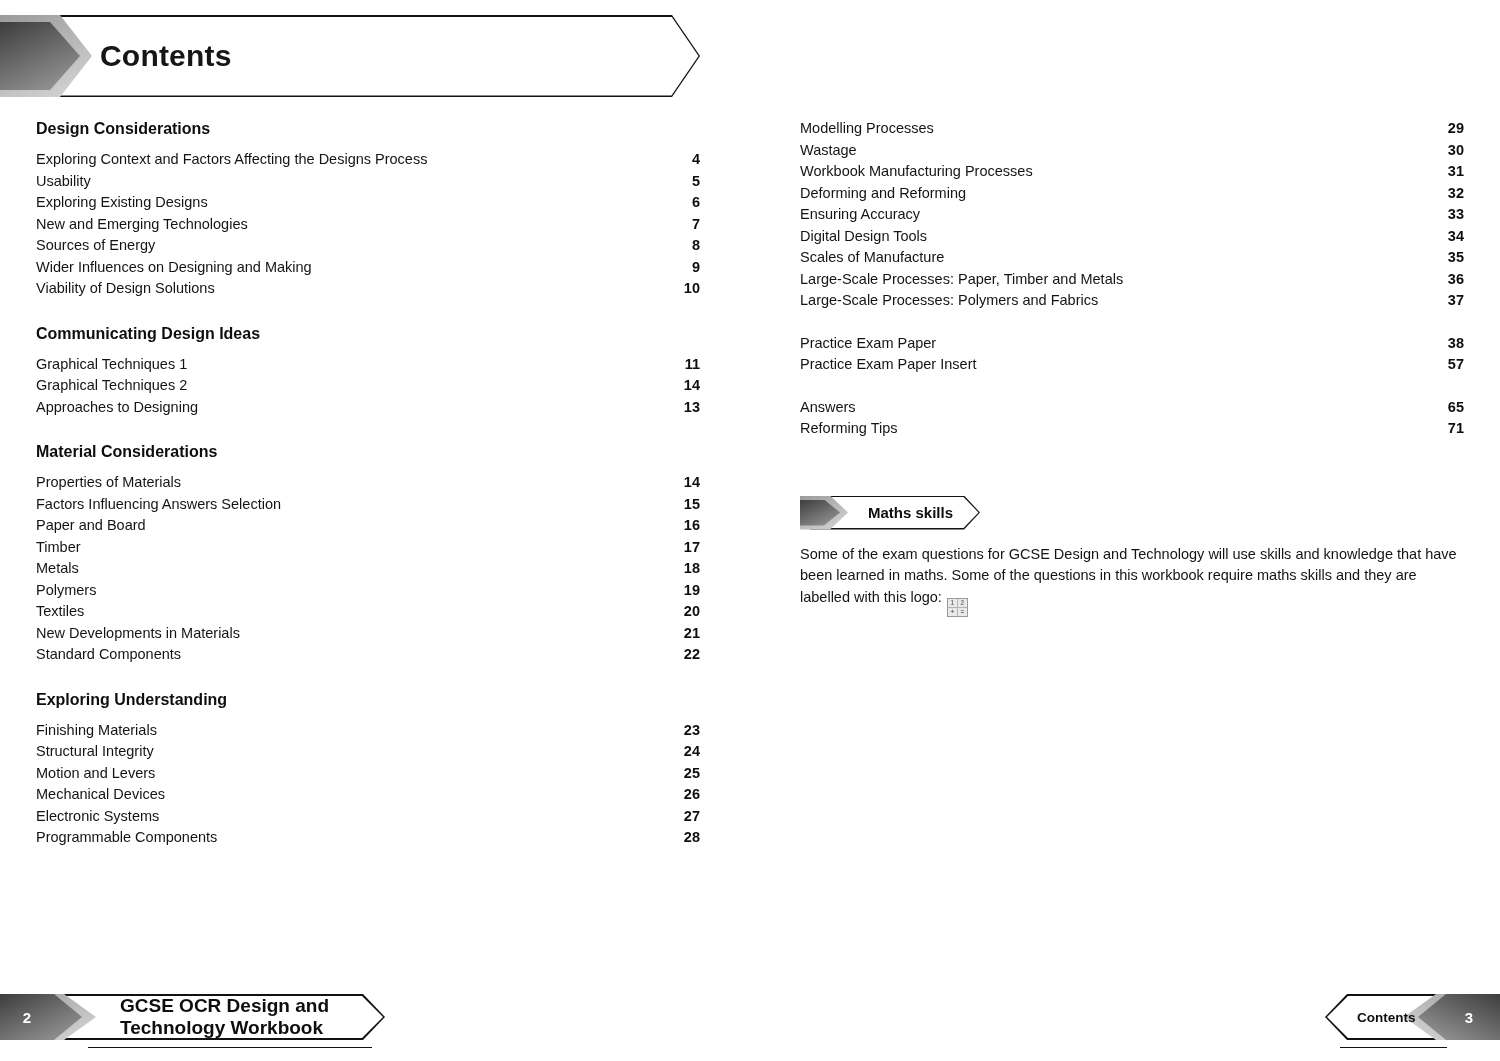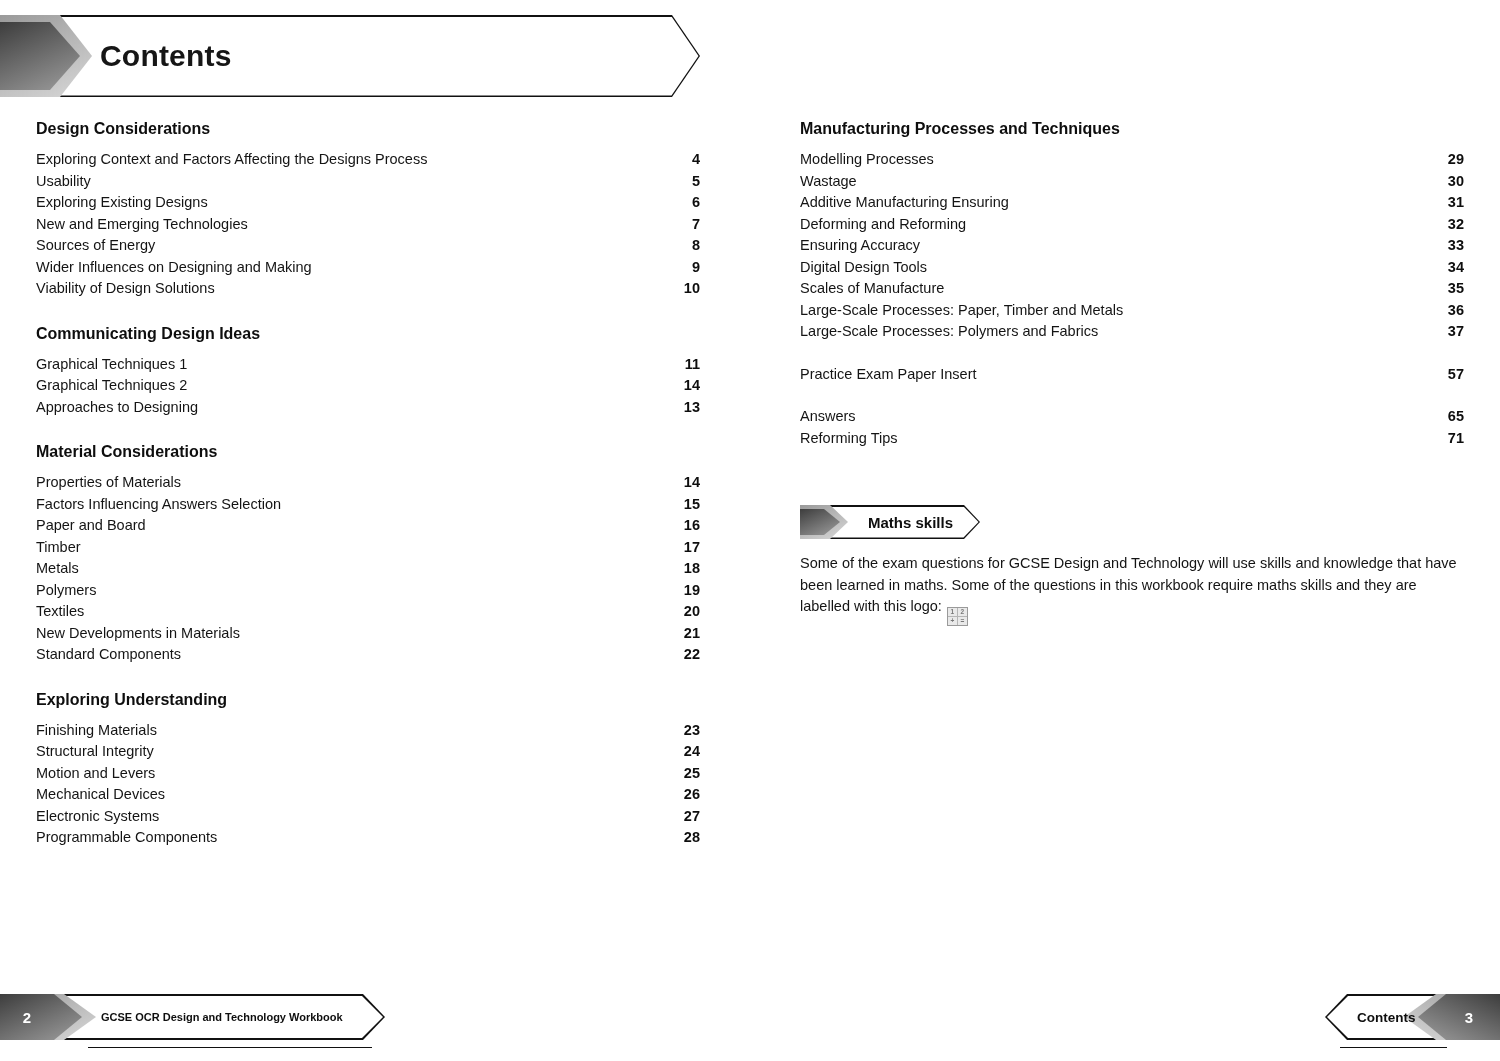--- a/index.html
+++ b/index.html
@@ -96,22 +96,22 @@
 
   .fbl-outline {
     position:absolute; left:50px; top:0; width:335px; height:46px; background:#111;
     clip-path: polygon(0 0, calc(100% - 22px) 0, 100% 50%, calc(100% - 22px) 100%, 0 100%);
   }
   .fbl-fill {
     position:absolute; left:52px; top:2px; width:331px; height:42px; background:#fff;
     clip-path: polygon(0 0, calc(100% - 21px) 0, 100% 50%, calc(100% - 21px) 100%, 0 100%);
   }
   .fbl-label {
-    position:absolute; left:101px; top:0; height:46px; display:flex; align-items:center;
-    font-size:11px; font-weight:bold; z-index:4; color:#0e0e0e;
+    position:absolute; left:120px; top:0; height:46px; display:flex; align-items:center;
+    font-size:19px; font-weight:bold; z-index:4; color:#0e0e0e;
   }
   .ftr-chev-back  { left:0; top:0; width:96px; height:46px;
     clip-path: polygon(0 0, 64px 0, 100% 50%, 64px 100%, 0 100%); z-index:2; }
   .ftr-chev-front { left:0; top:0; width:82px; height:46px;
     clip-path: polygon(0 0, 54px 0, 100% 50%, 54px 100%, 0 100%); z-index:3; }
   .fbl-pagenum {
     position:absolute; left:0; top:0; width:54px; height:46px; z-index:4;
     display:flex; align-items:center; justify-content:center;
     color:#fff; font-size:15px; font-weight:bold;
   }
@@ -266,31 +266,30 @@
         <div class="toc-row">
           <span class="toc-label">Programmable Components</span>
           <span class="toc-page">28</span>
         </div>
       </section>
     </main>
 
   <aside class="toc-col toc-right">
     <div id="toc-right-sections">
         <section class="toc-section">
-          <h2 class="section-heading">Manufacturing Processes and Techniques</h2>
           <div class="toc-row">
             <span class="toc-label">Modelling Processes</span>
             <span class="toc-page">29</span>
           </div>
           <div class="toc-row">
             <span class="toc-label">Wastage</span>
             <span class="toc-page">30</span>
           </div>
           <div class="toc-row">
-            <span class="toc-label">Additive Manufacturing Ensuring</span>
+            <span class="toc-label">Workbook Manufacturing Processes</span>
             <span class="toc-page">31</span>
           </div>
           <div class="toc-row">
             <span class="toc-label">Deforming and Reforming</span>
             <span class="toc-page">32</span>
           </div>
           <div class="toc-row">
             <span class="toc-label">Ensuring Accuracy</span>
             <span class="toc-page">33</span>
           </div>
@@ -305,20 +304,24 @@
           <div class="toc-row">
             <span class="toc-label">Large-Scale Processes: Paper, Timber and Metals</span>
             <span class="toc-page">36</span>
           </div>
           <div class="toc-row">
             <span class="toc-label">Large-Scale Processes: Polymers and Fabrics</span>
             <span class="toc-page">37</span>
           </div>
         </section>
         <section class="toc-section no-heading">
+          <div class="toc-row">
+            <span class="toc-label">Practice Exam Paper</span>
+            <span class="toc-page">38</span>
+          </div>
           <div class="toc-row">
             <span class="toc-label">Practice Exam Paper Insert</span>
             <span class="toc-page">57</span>
           </div>
         </section>
         <section class="toc-section no-heading">
           <div class="toc-row">
             <span class="toc-label">Answers</span>
             <span class="toc-page">65</span>
           </div>

